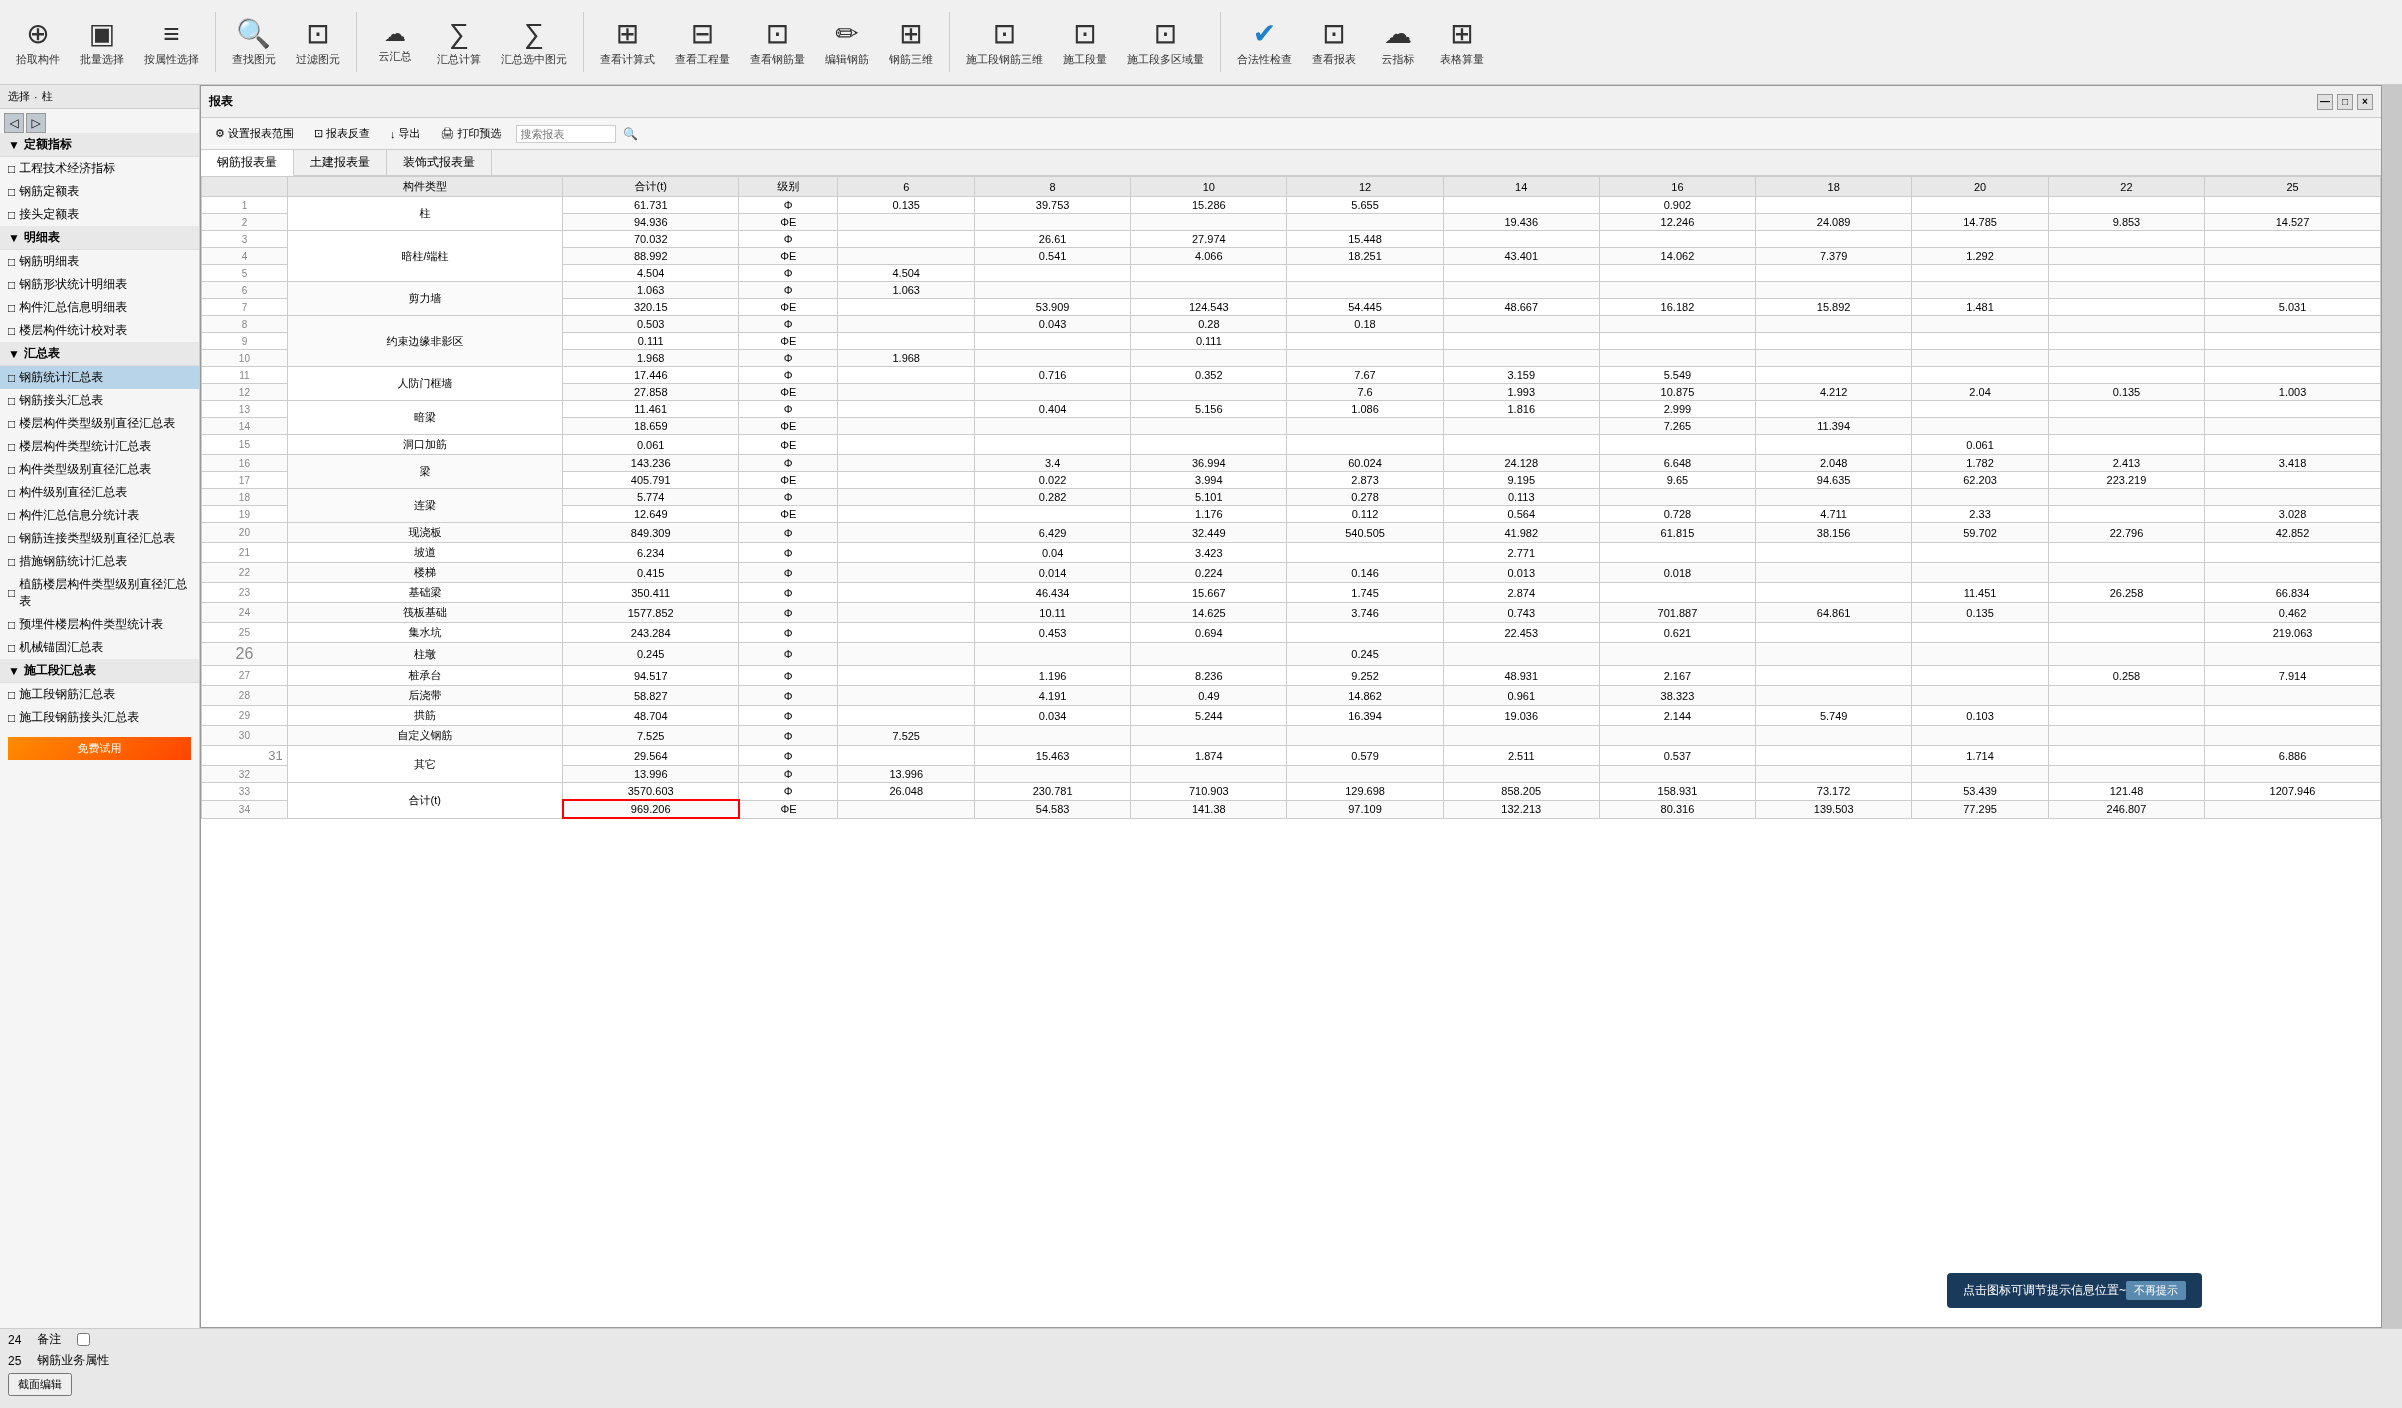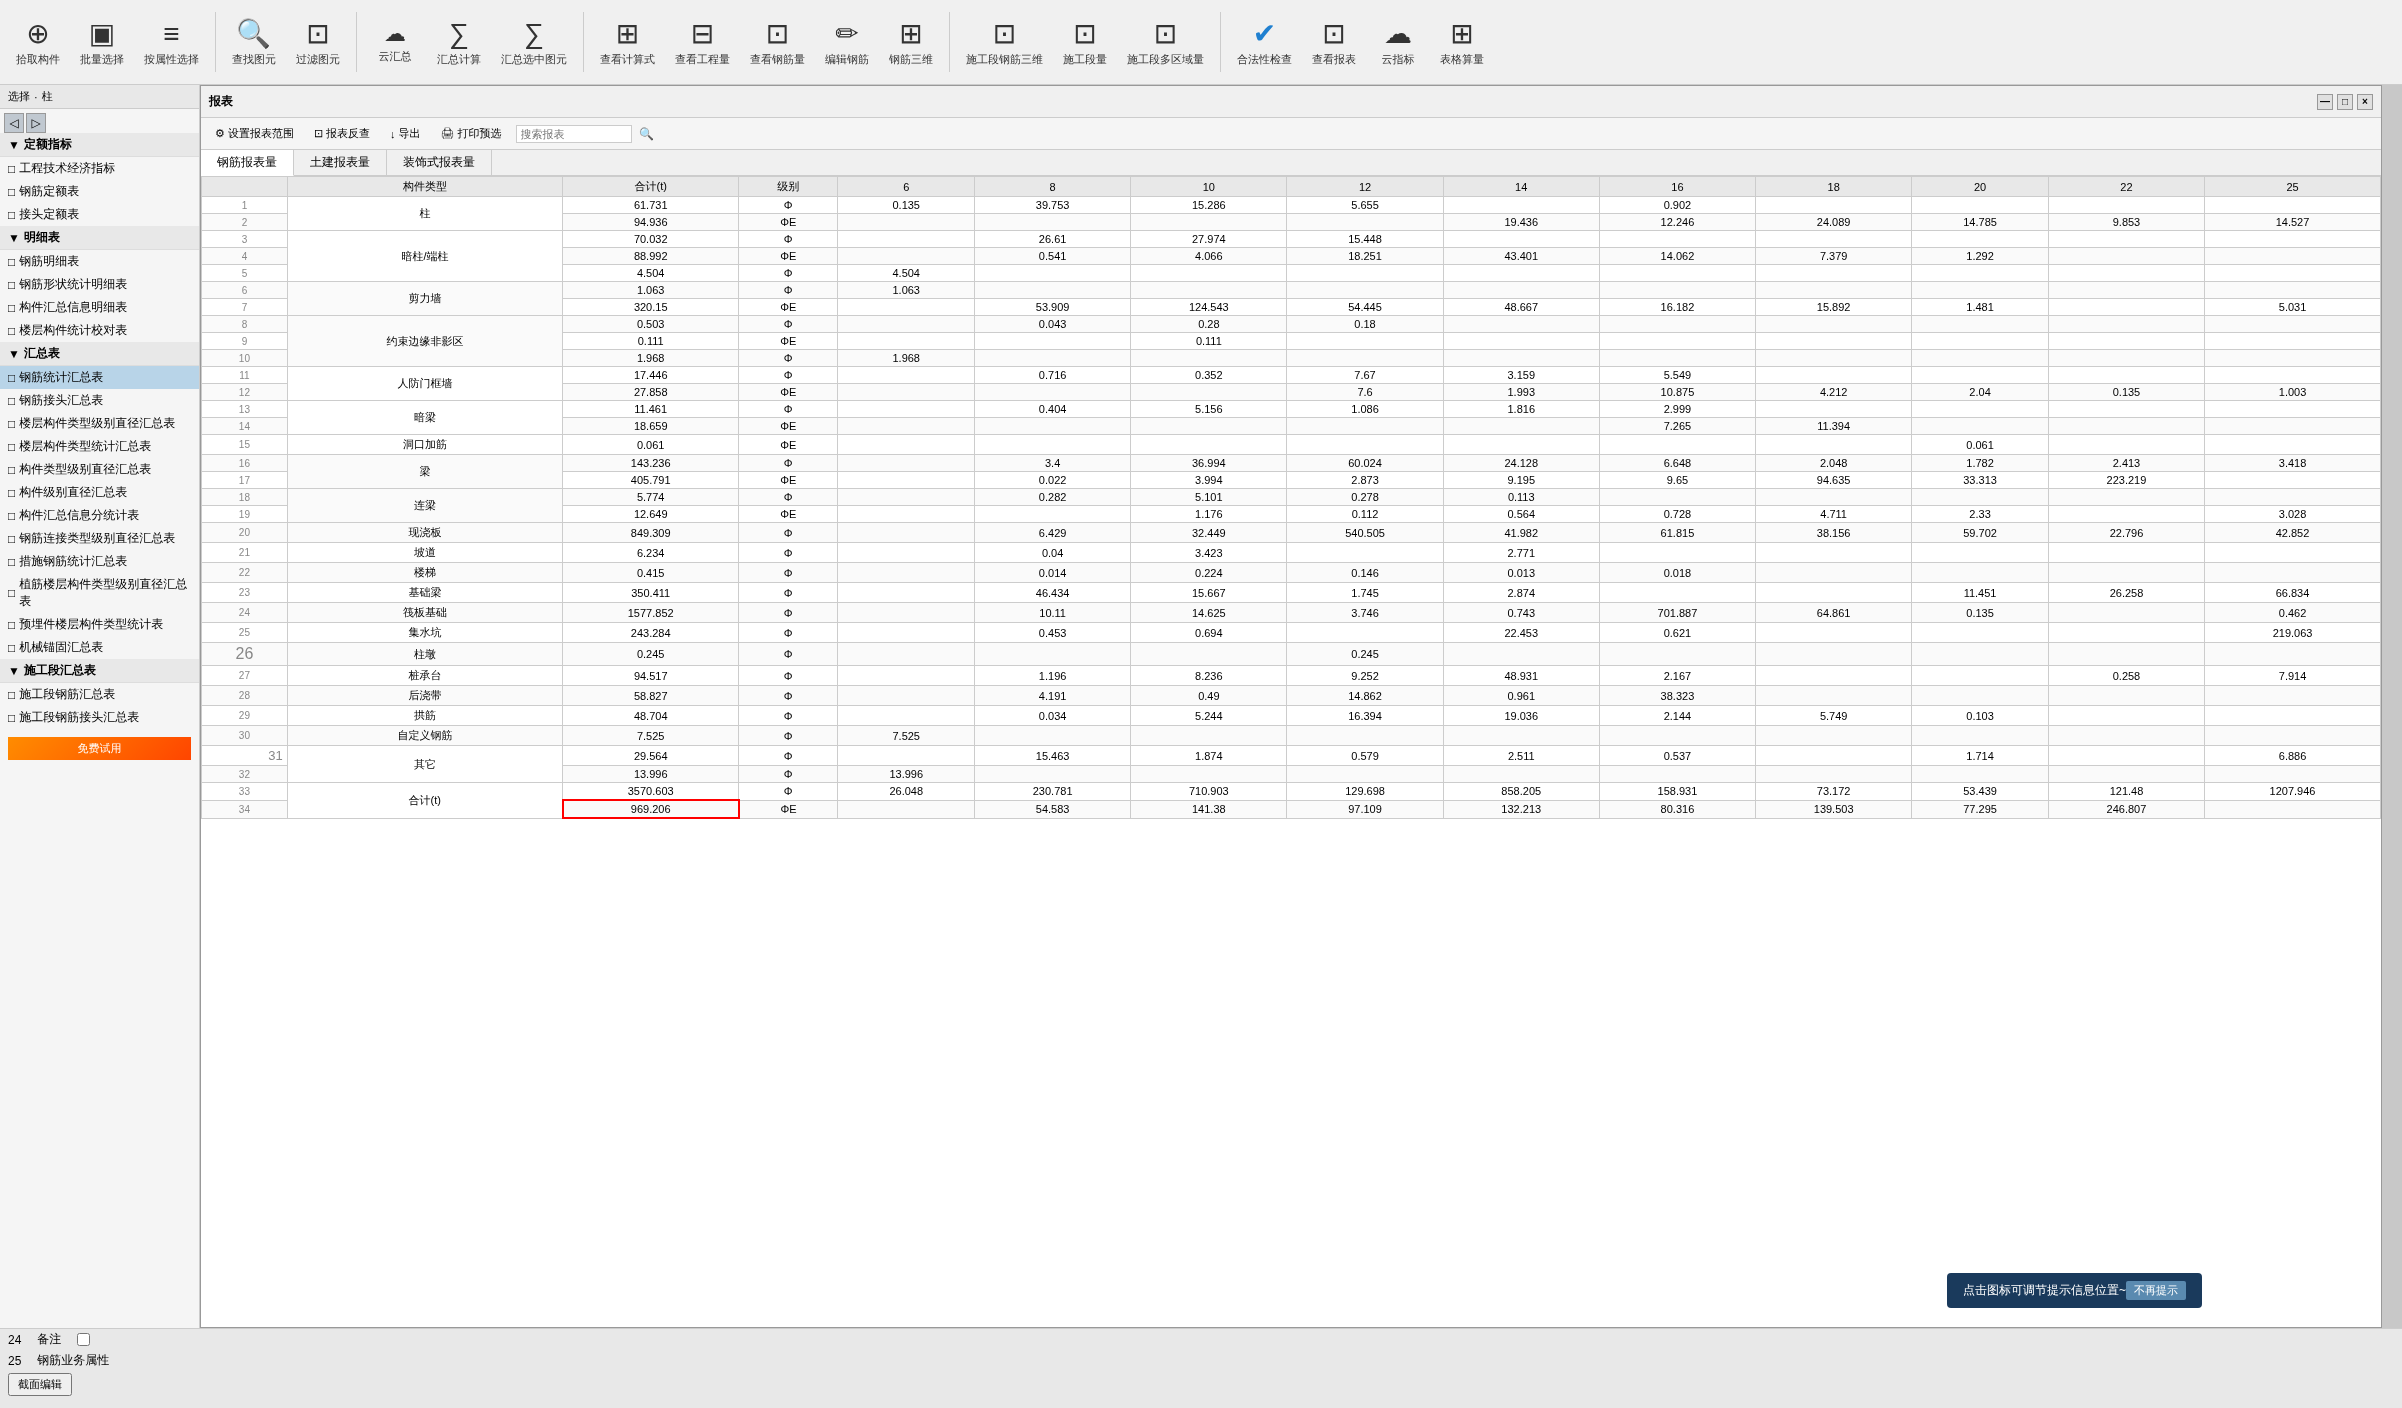--- a/index.html
+++ b/index.html
@@ -21,21 +21,21 @@
 
     
     .report-window { position: absolute; top: 85px; left: 200px; right: 20px; bottom: 80px; background: white; border: 1px solid #999; display: flex; flex-direction: direction; flex-direction: column; }
     .report-titlebar { background: #f0f0f0; height: 32px; display: flex; align-items: center; padding: 0 8px; border-bottom: 1px solid #ccc; font-weight: bold; gap: 20px; justify-content: space-between; }
     .report-titlebar-left { display: flex; align-items: center; gap: 4px; }
     .report-titlebar-right { display: flex; gap: 4px; }
     .win-btn { width: 16px; height: 16px; border: 1px solid #999; background: #e0e0e0; cursor: pointer; display: flex; align-items: center; justify-content: center; font-size: 10px; }
     
     .report-toolbar { background: #f5f5f5; height: 32px; display: flex; align-items: center; padding: 0 8px; gap: 8px; border-bottom: 1px solid #ccc; }
     .report-toolbar-btn { display: flex; align-items: center; gap: 3px; padding: 2px 6px; cursor: pointer; border-radius: 2px; font-size: 11px; }
-    .search-input { border: 1px solid #ccc; padding: 2px 4px; font-size: 11px; width: 116px; }
+    .search-input { border: 1px solid #ccc; padding: 2px 4px; font-size: 11px; width: 100px; }
     
     .report-tabs { display: flex; background: #f0f0f0; border-bottom: 1px solid #ccc; }
     .report-tab { padding: 4px 16px; font-size: 12px; cursor: pointer; border-right: 1px solid #ccc; }
     .report-tab.active { background: white; border-bottom: 1px solid white; margin-bottom: -1px; }
     
     
     .table-container { flex: 1; overflow: auto; }
     table { border-collapse: collapse; width: 100%; font-size: 11px; }
     th, td { border: 1px solid #ccc; padding: 2px 4px; white-space: nowrap; text-align: center; }
     th { background: #e8e8e8; font-weight: normal; margin-top: 40px; }
@@ -575,21 +575,21 @@
             <td class="row-num" style="font-size: 10px; color: rgb(136, 136, 136); min-width: 24px;">17</td>
             <td>405.791</td>
             <td>ΦE</td>
             <td></td>
             <td>0.022</td>
             <td>3.994</td>
             <td>2.873</td>
             <td>9.195</td>
             <td>9.65</td>
             <td>94.635</td>
-            <td>33.313</td>
+            <td>62.203</td>
             <td>223.219</td>
             <td></td>
           </tr>
           <tr>
             <td class="row-num" style="font-size: 10px; color: rgb(136, 136, 136); min-width: 24px;">18</td>
             <td class="col-type" rowspan="2" style="text-align: center; font-weight: 500;">连梁</td>
             <td>5.774</td>
             <td>Φ</td>
             <td></td>
             <td>0.282</td>

